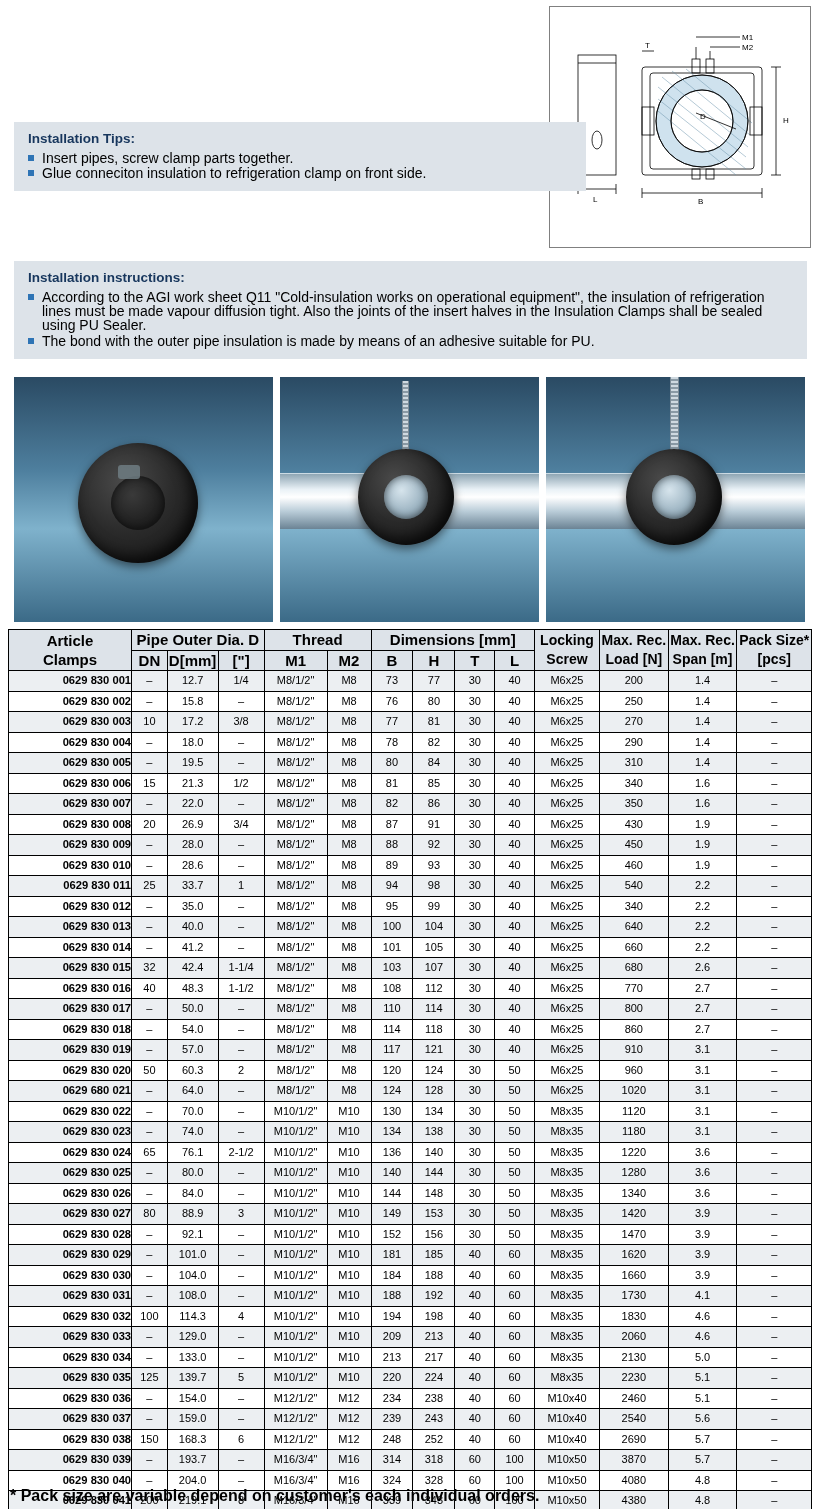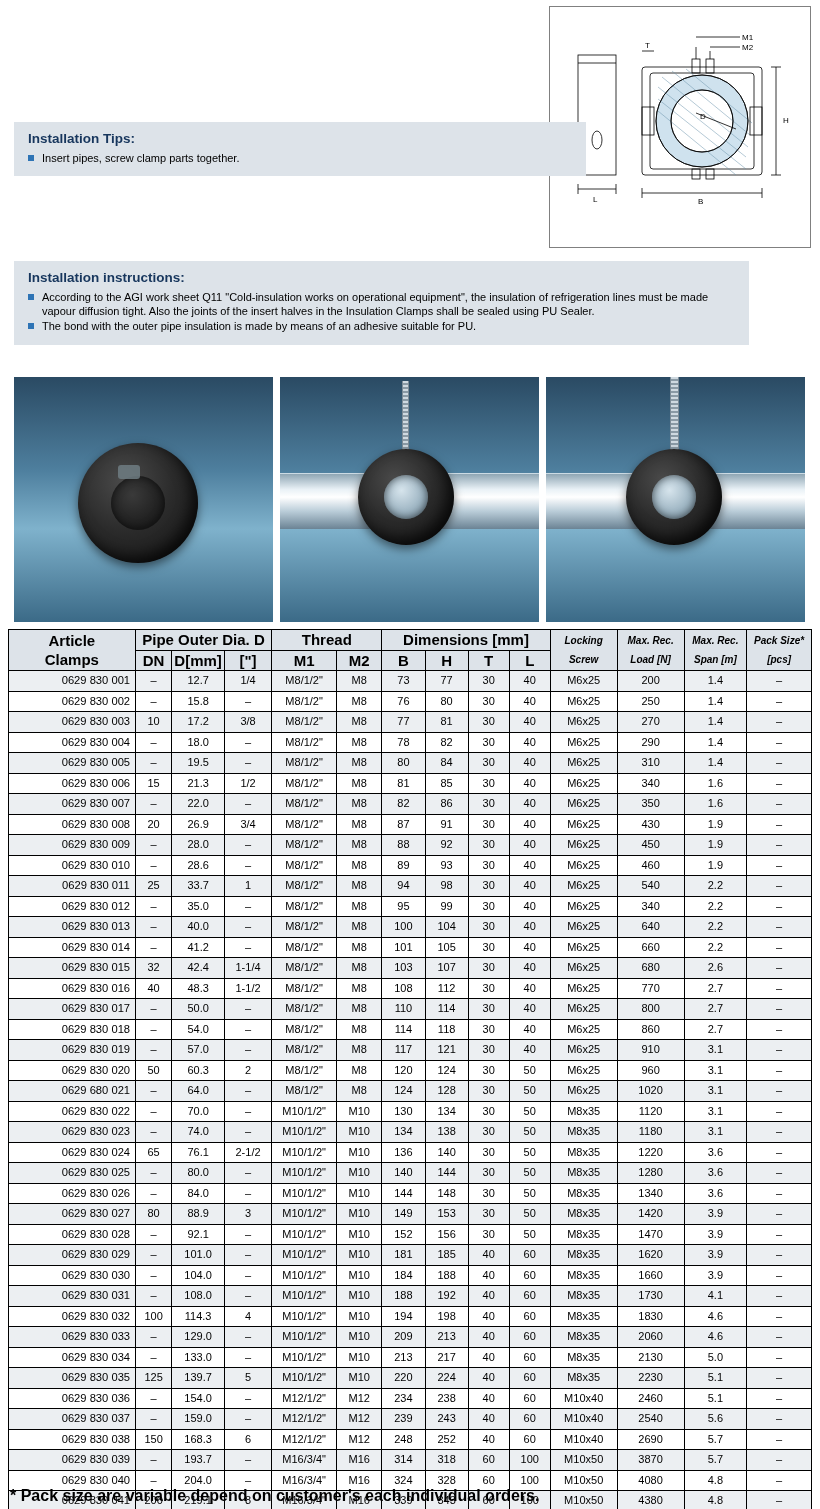--- a/index.html
+++ b/index.html
@@ -30,33 +30,33 @@
     position: absolute;
     background: #dde3e9;
     padding: 9px 12px 10px 14px;
   }
   .panel-tips {
     left: 14px; top: 122px;
     width: 572px;
   }
   .panel-instructions {
     left: 14px; top: 261px;
-    width: 735px;
+    width: 793px;
   }
   .panel h2 {
     margin: 0 0 5px 0;
     font-size: 13.5px;
     font-weight: bold;
     color: #17365d;
   }
   .bullet-list { margin: 0; padding: 0; list-style: none; }
   .bullet-list li {
     position: relative;
     padding-left: 14px;
-    font-size: 11px;
+    font-size: 14px;
     line-height: 14.2px;
     margin-bottom: 1px;
     color: #000;
   }
   .bullet-list li .sq {
     position: absolute;
     left: 0; top: 4px;
     width: 6px; height: 6px;
     background: #2e74b5;
   }
@@ -135,27 +135,26 @@
     height: 19.5px;
     line-height: 19.5px;
     white-space: nowrap;
   }
   table.spec thead th {
     background: #dde3e9;
     font-weight: bold;
     font-size: 15px;
   }
   table.spec thead th.small {
-    font-size: 10px;
-    font-style: italic;
+    font-size: 14px;
   }
   table.spec td.art {
-    font-weight: normal;
+    font-weight: bold;
     font-size: 11.2px;
-    text-align: center;
+    text-align: right;
     padding-left: 48px;
   }
   tr.alt td { background: #eceff2; }
   tr.plain td { background: #ffffff; }
   .footnote {
     position: absolute;
     left: 10px; top: 1487px;
     font-size: 16px;
     font-weight: bold;
   }
@@ -238,20 +237,21 @@
       <text x="148" y="197">B</text>
       <text x="150" y="112">D</text>
     </g>
   </svg>
 </div>
 
 <div class="panel panel-tips">
   <h2>Installation Tips:</h2>
   <ul class="bullet-list">
     <li><span class="sq"></span><span>Insert pipes, screw clamp parts together.</span></li>
+    <li><span class="sq"></span><span>Glue conneciton insulation to refrigeration clamp on front side.</span></li>
   </ul>
 </div>
 
 <div class="panel panel-instructions">
   <h2>Installation instructions:</h2>
   <ul class="bullet-list">
     <li><span class="sq"></span><span>According to the AGI work sheet Q11 "Cold-insulation works on operational equipment", the insulation of refrigeration lines must be made vapour diffusion tight.  Also the joints of the insert halves in the Insulation Clamps shall be sealed using PU Sealer.</span></li>
     <li><span class="sq"></span><span>The bond with the outer pipe insulation is made by means of an adhesive suitable for PU.</span></li>
   </ul>
 </div>

